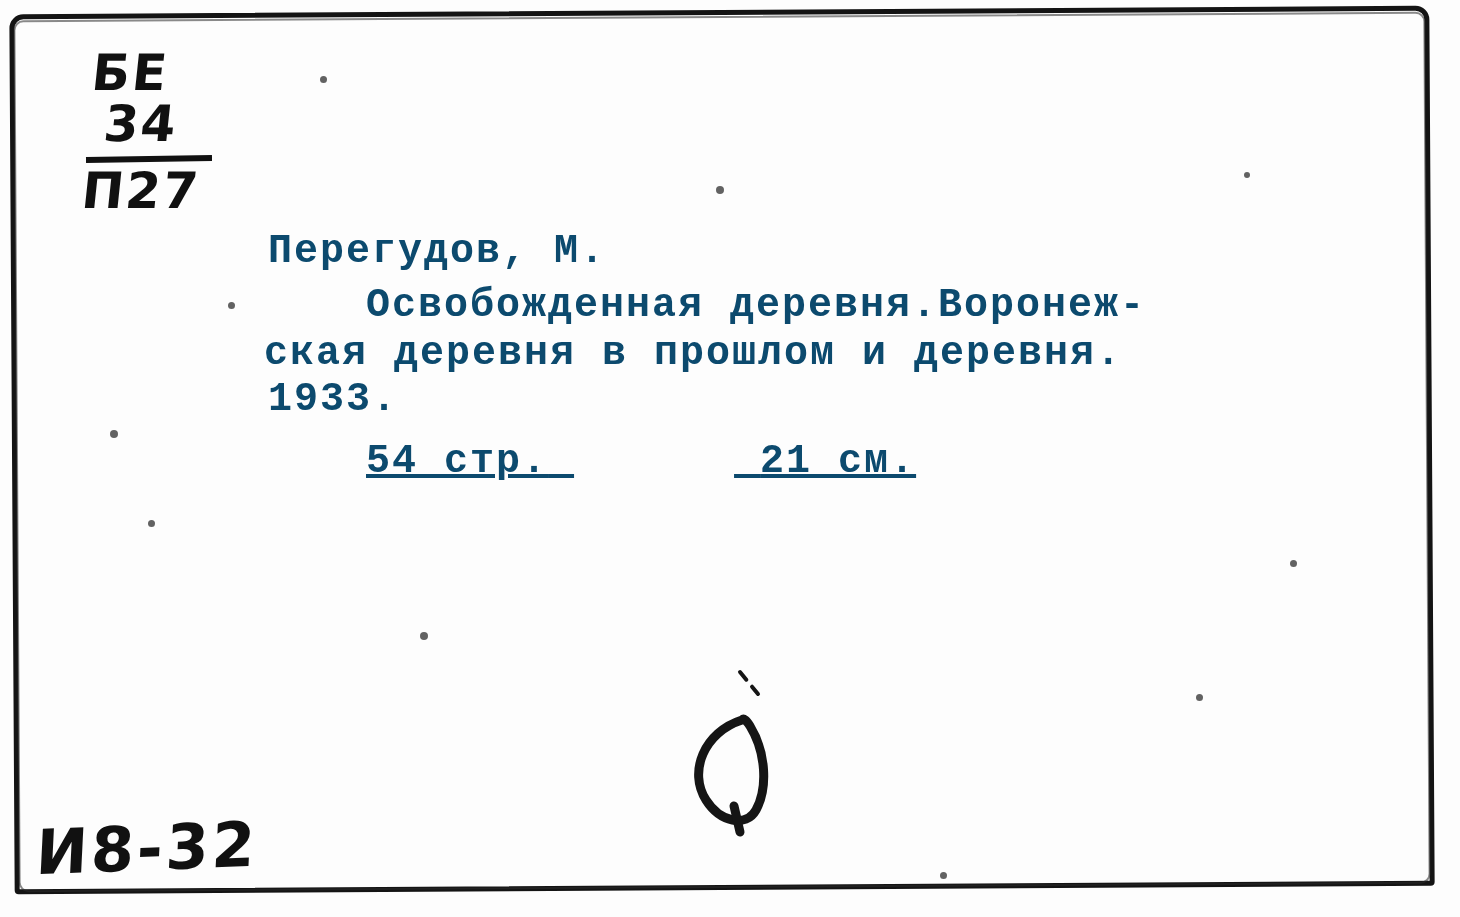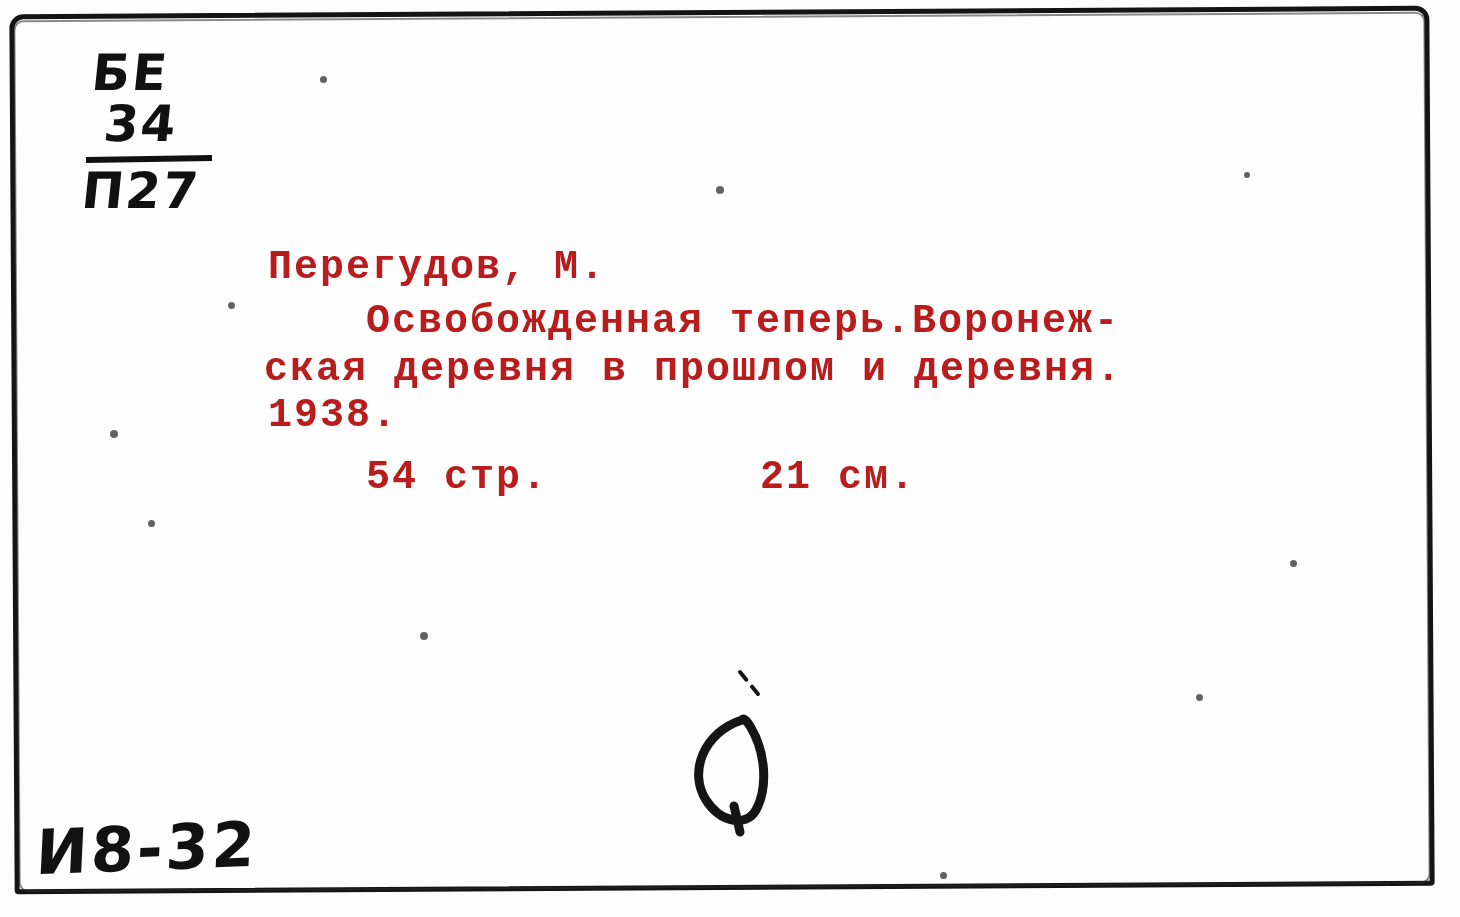--- a/index.html
+++ b/index.html
@@ -70,35 +70,35 @@
     transform: rotate(-0.8deg);
   }
   .callnum .ln3 { margin-left: 4px; }
 
   
   .typed {
     position: absolute;
     left: 268px;
     top: 228px;
     width: 1120px;
-    color: #b91c1c;
+    color: #0c4a6e;
     font-family: "Liberation Mono", monospace;
     font-size: 40px;
     line-height: 48px;
     letter-spacing: 2.0px;
     font-weight: 700;
-    margin-top: 16px;
   }
   .typed .l-author { margin-bottom: 6px; }
   .typed .l-indent { text-indent: 98px; }
   .typed .l-title2 { margin-left: -4px; }
   .typed .l-year { margin-top: -2px; }
   .typed .l-phys {
     margin-top: 14px;
     text-indent: 98px;
+    text-decoration: underline;
   }
   .typed .gap { display: inline-block; width: 160px; }
 
   
   .pencil-loop {
     position: absolute;
     left: 680px;
     top: 660px;
     width: 120px;
     height: 180px;
@@ -136,23 +136,23 @@
 
   <div class="callnum">
     <div class="ln ln1">БЕ</div>
     <div class="ln ln2">34</div>
     <div class="rule"></div>
     <div class="ln ln3">П27</div>
   </div>
 
   <div class="typed">
     <div class="l-author">Перегудов, М.</div>
-    <div class="l-indent">Освобожденная теперь.Воронеж-</div>
+    <div class="l-indent">Освобожденная деревня.Воронеж-</div>
     <div class="l-title2">ская деревня в прошлом и деревня.</div>
-    <div class="l-year">1938.</div>
+    <div class="l-year">1933.</div>
     <div class="l-phys">
       <span>54 стр.</span>
       <span class="gap"></span>
       <span>21 см.</span>
     </div>
   </div>
 
   <div class="pencil-loop">
     <svg width="120" height="180" viewBox="0 0 120 180" xmlns="http://www.w3.org/2000/svg">
       <path d="M60 12 L78 34" stroke="#151515" stroke-width="4" fill="none" stroke-linecap="round" stroke-dasharray="10 9"></path>

